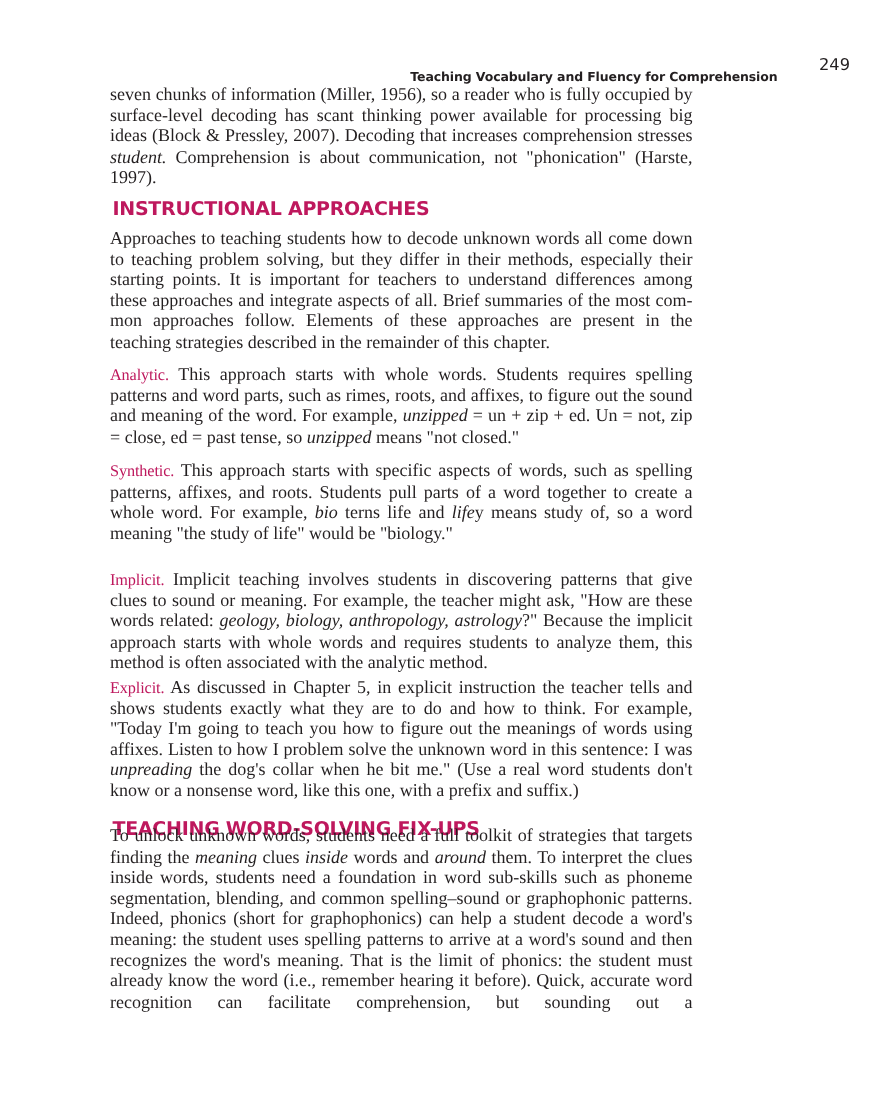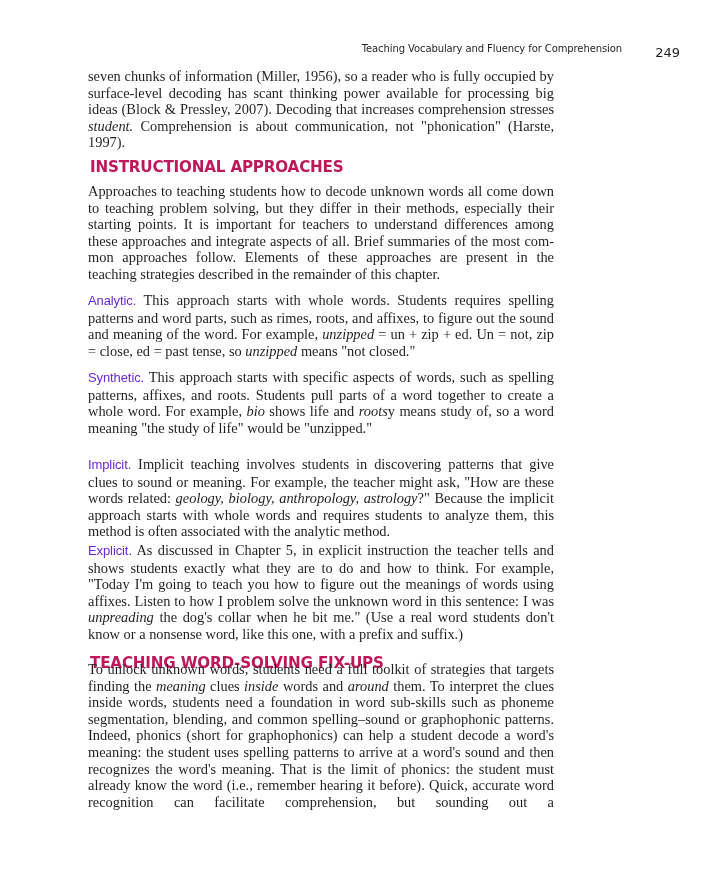--- a/index.html
+++ b/index.html
@@ -1,25 +1,25 @@
 <!DOCTYPE html>
 <html><head>
 <meta charset="utf-8">
 <style>
   html, body { margin: 0; padding: 0; background: #ffffff; }
   body { width: 716px; height: 896px; position: relative; overflow: hidden; }
   .page { position: absolute; left: 0; top: 0; width: 716px; height: 896px; background: #fff; color: #231f20; }
   .running-head { position: absolute; top: 41px; left: 380px; width: 300px; font-family: "DejaVu Sans", sans-serif; font-size: 10.5px; color: #231f20; text-align: right; }
-  .running-head .title { position: absolute; right: 58px; top: 2px; white-space: nowrap; font-size: 10px; letter-spacing: -0.1px; }
+  .running-head .title { position: absolute; right: 58px; top: 16px; white-space: nowrap; font-size: 10px; letter-spacing: -0.1px; font-weight: bold; }
   .running-head .num { position: absolute; right: 0; top: 4px; font-size: 13px; font-weight: normal; }
   .body { position: absolute; left: 88px; width: 466px; top: 68px; font-family: "Liberation Serif", serif; font-size: 14.4px; line-height: 16.6px; color: #231f20; }
   .body p { margin: 0; text-align: justify; hyphens: manual; }
   .body p.last-line-justify { text-align-last: justify; }
   h2 { margin: 2px; font-family: "DejaVu Sans", sans-serif; font-weight: bold; font-size: 15.2px; letter-spacing: -0.2px; color: #be185d; }
-  .label { font-family: Liberation Sans, sans-serif; font-size: 13px; font-weight: normal; color: #6d28d9; letter-spacing: -0.1px; }
+  .label { font-family: Liberation Serif, serif; font-size: 13px; font-weight: normal; color: #be185d; letter-spacing: -0.1px; }
   em { font-style: italic; }
   #intro { position: absolute; top: 0; }
   #h-instr { position: absolute; top: 89px; }
   #p-instr { position: absolute; top: 115px; }
   #p-analytic { position: absolute; top: 224px; }
   #p-synthetic { position: absolute; top: 301px; }
   #p-implicit { position: absolute; top: 388px; }
   #p-explicit { position: absolute; top: 474px; }
   #h-fix { position: absolute; top: 585px; }
   #p-fix { position: absolute; top: 593px; }
@@ -38,21 +38,21 @@
     <p id="intro" class="abs"><span>seven chunks of information (Miller, 1956), so a reader who is fully occupied by surface-level decoding has scant thinking power available for processing big ideas (Block &amp; Pressley, 2007). Decoding that increases comprehension stresses </span><em>student.</em><span> Comprehension is about communication, not "phonication" (Harste, 1997).</span></p>
 
     <h2 id="h-instr" class="abs">INSTRUCTIONAL APPROACHES</h2>
     <p id="p-instr" class="abs">Approaches to teaching students how to decode unknown words all come down to teaching problem solving, but they differ in their methods, especially their starting points. It is important for teachers to understand differences among these approaches and integrate aspects of all. Brief summaries of the most com­mon approaches follow. Elements of these approaches are present in the teaching strategies described in the remainder of this chapter.</p>
 
     <p id="p-analytic" class="abs">
       <span class="label">Analytic.</span><span><span> This approach starts with whole words. Students requires spelling patterns and word parts, such as rimes, roots, and affixes, to figure out the sound and meaning of the word. For example, </span><em>unzipped</em><span> = un + zip + ed. Un = not, zip = close, ed = past tense, so </span><em>unzipped</em><span> means "not closed."</span></span>
     </p>
 
     <p id="p-synthetic" class="abs">
-      <span class="label">Synthetic.</span><span><span> This approach starts with specific aspects of words, such as spelling patterns, affixes, and roots. Students pull parts of a word together to create a whole word. For example, </span><em>bio</em><span> shows life and </span><em>roots</em><span>y means study of, so a word meaning "the study of life" would be "unzipped."</span></span>
+      <span class="label">Synthetic.</span><span><span> This approach starts with specific aspects of words, such as spelling patterns, affixes, and roots. Students pull parts of a word together to create a whole word. For example, </span><em>bio</em><span> terns life and </span><em>life</em><span>y means study of, so a word meaning "the study of life" would be "biology."</span></span>
     </p>
 
     <p id="p-implicit" class="abs">
       <span class="label">Implicit.</span><span><span> Implicit teaching involves students in discovering patterns that give clues to sound or meaning. For example, the teacher might ask, "How are these words related: </span><em>geology, biology, anthropology, astrology</em><span>?" Because the implicit ap­proach starts with whole words and requires students to analyze them, this method is often associated with the analytic method.</span></span>
     </p>
 
     <p id="p-explicit" class="abs">
       <span class="label">Explicit.</span><span><span> As discussed in Chapter 5, in explicit instruction the teacher tells and shows students exactly what they are to do and how to think. For example, "Today I'm going to teach you how to figure out the meanings of words using affixes. Listen to how I problem solve the unknown word in this sentence: I was </span><em>unpreading</em><span> the dog's collar when he bit me." (Use a real word students don't know or a nonsense word, like this one, with a prefix and suffix.)</span></span>
     </p>
 

